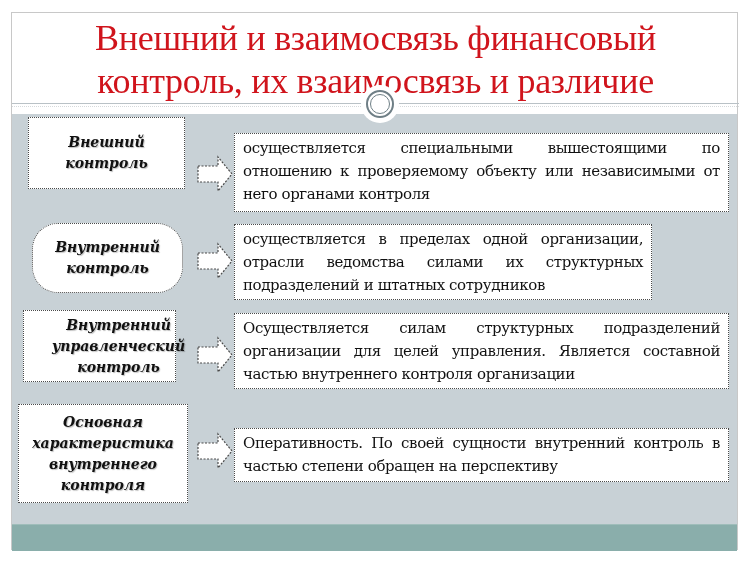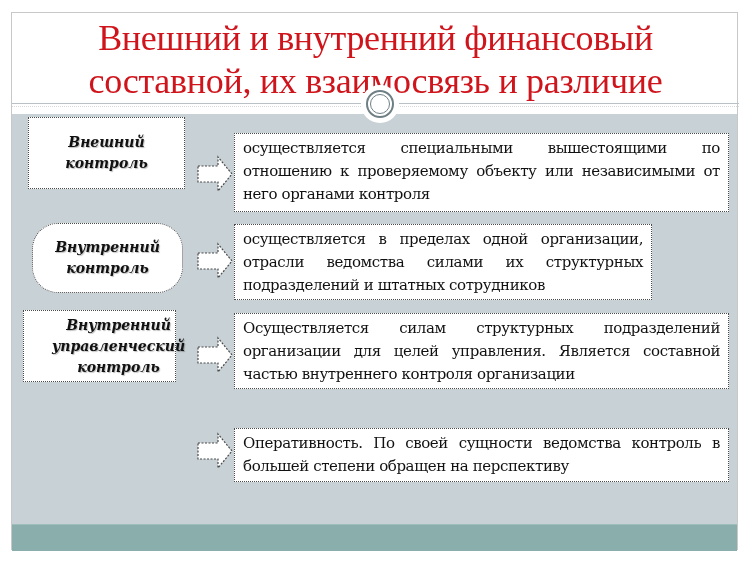--- a/index.html
+++ b/index.html
@@ -62,22 +62,22 @@
       color: #111; text-align: justify; text-align-last: left;
       letter-spacing: -0.4px;
     }
     .arrow { position: absolute; width: 38px; height: 38px; }
   </style>
 </head>
 <body>
 
 <div class="slide">
   <div class="title">
-    <span>Внешний и внутренний финансовый</span>
-    <span>составной, их взаимосвязь и различие</span>
+    <span>Внешний и взаимосвязь финансовый</span>
+    <span>контроль, их взаимосвязь и различие</span>
   </div>
   <div class="title-rule"></div>
   <div class="title-rule2"></div>
 
   <div class="panel"></div>
   <div class="band"></div>
 
   <div class="ring">
     <div class="outer">
         <div class="inner"></div>
@@ -107,19 +107,22 @@
   <div class="lbox" style="left:11px; top:297px; width:153px; height:72px;">
     <span style="width:150px;padding-left:38px;">Внутренний управленческий контроль</span>
   </div>
   <svg class="arrow" style="left:184px; top:323px;" viewBox="0 0 38 38">
     <polygon points="2,11 22,11 22,2 36,19 22,36 22,27 2,27" fill="#fff" stroke="#4a4a4a" stroke-width="1.2" stroke-dasharray="2,1.5"></polygon>
   </svg>
   <div class="rbox" style="left:222px; top:300px; width:495px; height:76px;">
     <span>Осуществляется силам структурных подразделений организации для целей управления. Является составной частью внутреннего контроля организации</span>
   </div>
 
+  <div class="lbox" style="left:6px; top:391px; width:170px; height:99px;">
+    <span style="width:160px;">Основная характеристика внутреннего контроля</span>
+  </div>
   <svg class="arrow" style="left:184px; top:419px;" viewBox="0 0 38 38">
     <polygon points="2,11 22,11 22,2 36,19 22,36 22,27 2,27" fill="#fff" stroke="#4a4a4a" stroke-width="1.2" stroke-dasharray="2,1.5"></polygon>
   </svg>
   <div class="rbox" style="left:222px; top:415px; width:495px; height:54px;">
-    <span>Оперативность. По своей сущности ведомства контроль в большей степени обращен на перспективу</span>
+    <span>Оперативность. По своей сущности внутренний контроль в частью степени обращен на перспективу</span>
   </div>
 </div>
 
 </body></html>

